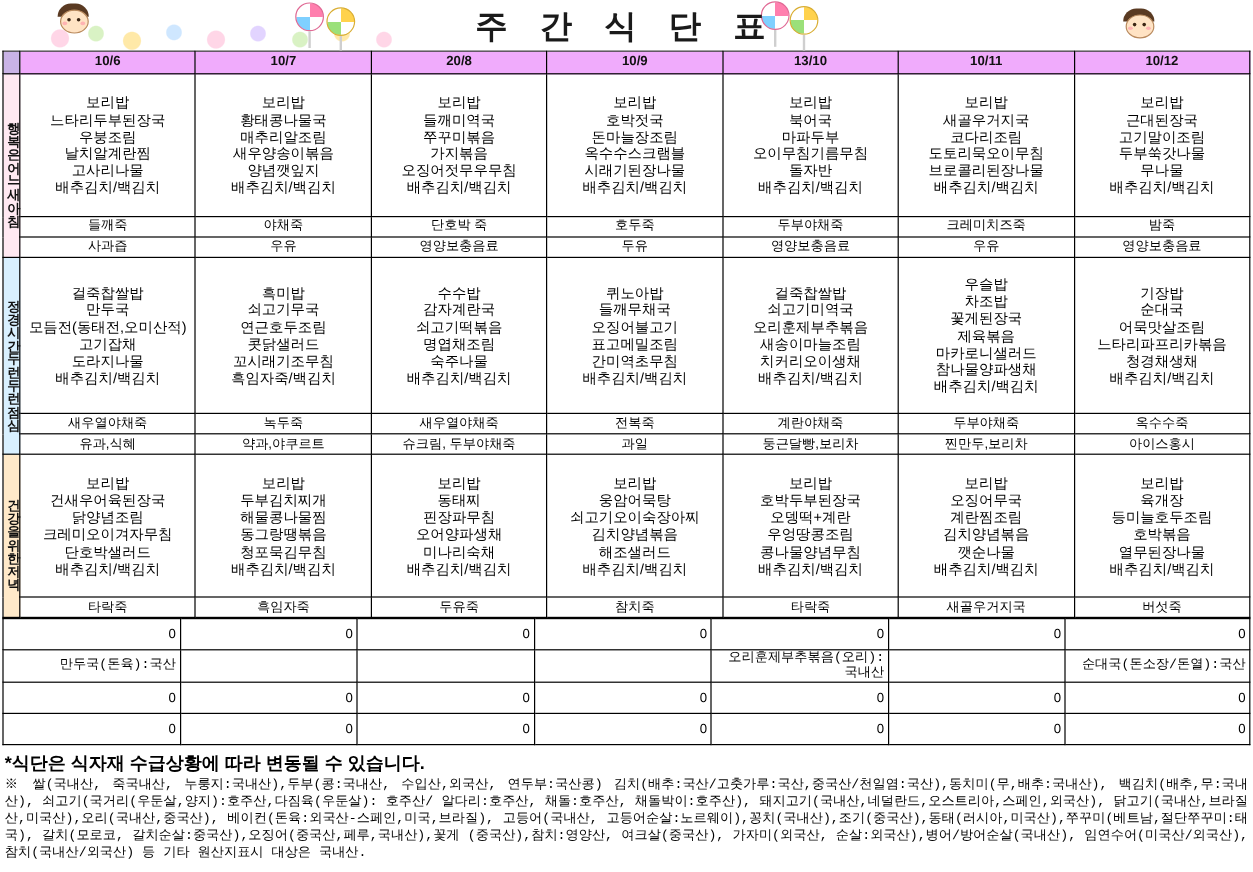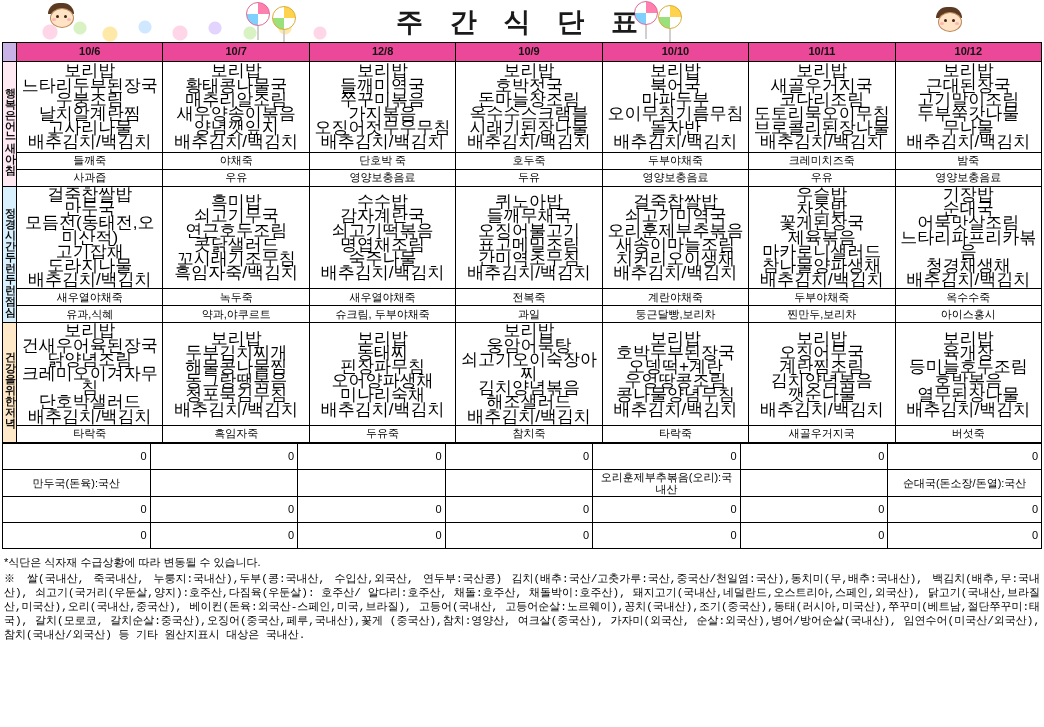--- a/index.html
+++ b/index.html
@@ -81,21 +81,21 @@
     padding:0;
     vertical-align:middle;
     text-align:center;
     font-size:11px;
     line-height:13.5px;
   }
   .col-side{width:14px;}
   .col-day{width:146px;}
 
   .daterow td{
-    background:#ec4899;
+    background:#f0abfc;
     font-weight:bold;
     font-size:12px;
     height:18px;
     color:#111;
   }
   .daterow td.corner{background:#c9b3e6;}
 
   .sidecell{
     background:#ffe9f2;
     font-size:10.5px;
@@ -110,22 +110,22 @@
     text-orientation:upright;
     margin:0 auto;
     white-space:nowrap;
     letter-spacing:0px;
   }
   .sidecell.lunch{background:#d9f0ff;}
   .sidecell.dinner{background:#ffe9c9;}
 
   .meal td.dish{
     height:88px;
-    padding:1px 2px;
-    font-size:17px;
+    padding:15px 2px;
+    font-size:12px;
     line-height:14.2px;
     white-space:pre-line;
   }
   .snackrow td{height:16px;font-size:11.5px;}
   .porridge td{height:16px;font-size:11.5px;font-family:Liberation Serif, serif;}
 
   
   table.origin{
     border-collapse:collapse;
     table-layout:fixed;
@@ -133,26 +133,26 @@
     margin-left:2px;
   }
   table.origin td{
     border:1px solid #000;
     height:23px;
     font-size:11px;
     padding:1px 3px;
     vertical-align:middle;
   }
   .zero{text-align:right;}
-  .origin-txt{text-align:center;line-height:12px;}
+  .origin-txt{text-align:right;line-height:12px;font-family:Liberation Mono, monospace;}
 
   .note{
     margin:6px 16px 2px 4px;
-    font-size:11px;
-    font-weight:normal;
+    font-size:15px;
+    font-weight:bold;
     color:#000;
   }
   .footnote{
     margin:2px 4px 0 4px;
     font-size:11px;
     line-height:14px;
     text-align:justify;
     font-family:Liberation Mono, monospace;
   }
 </style>
@@ -210,23 +210,23 @@
         <col class="col-day">
       <col class="col-day">
         <col class="col-day">
         <col class="col-day">
     </colgroup>
     <tbody>
       <tr class="daterow">
         <td class="corner"></td>
         <td>10/6</td>
         <td>10/7</td>
-        <td>12/8</td>
+        <td>20/8</td>
         <td>10/9</td>
-        <td>10/10</td>
+        <td>13/10</td>
         <td>10/11</td>
         <td>10/12</td>
       </tr>
 
       <tr class="meal">
         <td class="sidecell" rowspan="3">
           <span>행복은어느새아침</span>
         </td>
         <td class="dish">보리밥
 느타리두부된장국

